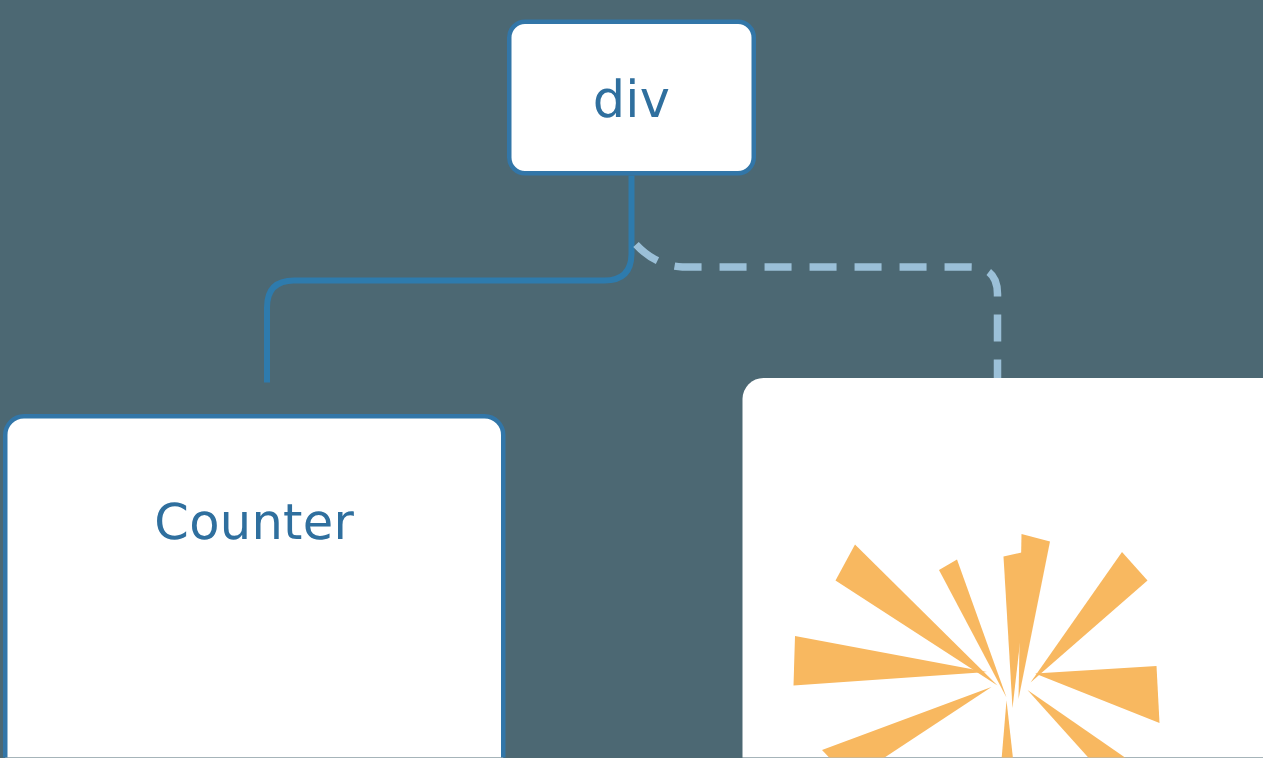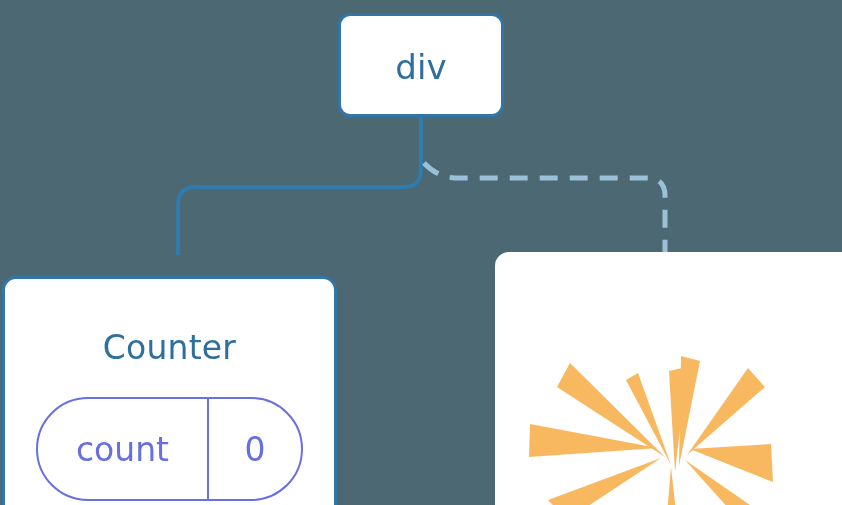--- a/index.html
+++ b/index.html
@@ -139,28 +139,20 @@
     <path d="M 424 146 Q 437 160 455 161 L 647 161 Q 665 161 665 179 L 665 238" fill="none" stroke="#9bc0d8" stroke-width="5" stroke-linecap="butt" stroke-linejoin="round" stroke-dasharray="18 12"></path>
   </svg>
 
   <div class="node node-root">
     <div class="node-title">div</div>
   </div>
 
   <div class="node node-counter">
     <div class="node-title">Counter</div>
 
-    <div class="state-pill">
-      <div class="pill-key">
-        <span>count</span>
-      </div>
-      <div class="pill-val">
-        <span>0</span>
-      </div>
-    </div>
   </div>
 
   <div class="node node-plain">
     <svg class="burst-wrap" viewBox="0 0 360 272" width="360" height="272">
       <g fill="#f8b860">
 
         <polygon points="180,220 174,119 192,115"></polygon>
 
         <polygon points="176,213 131,128 143,121"></polygon>
 

